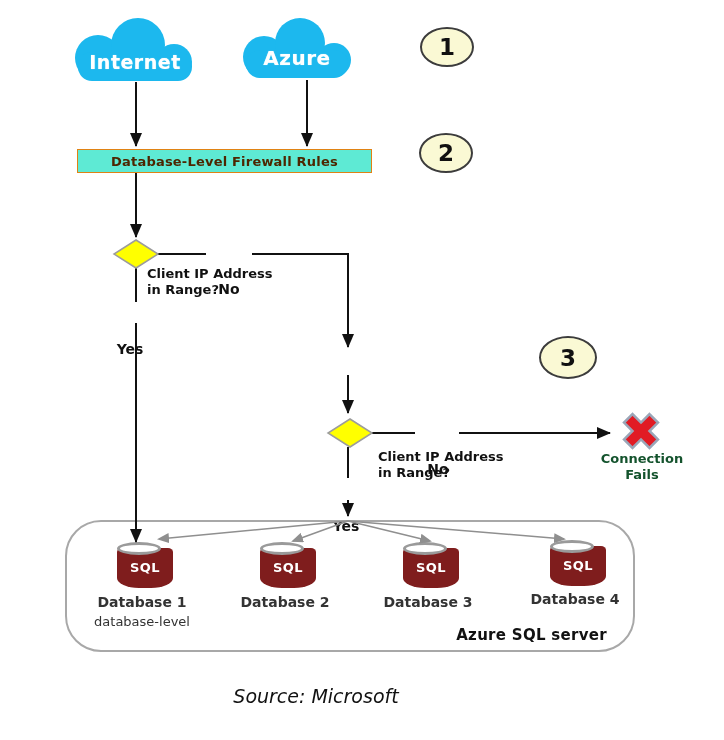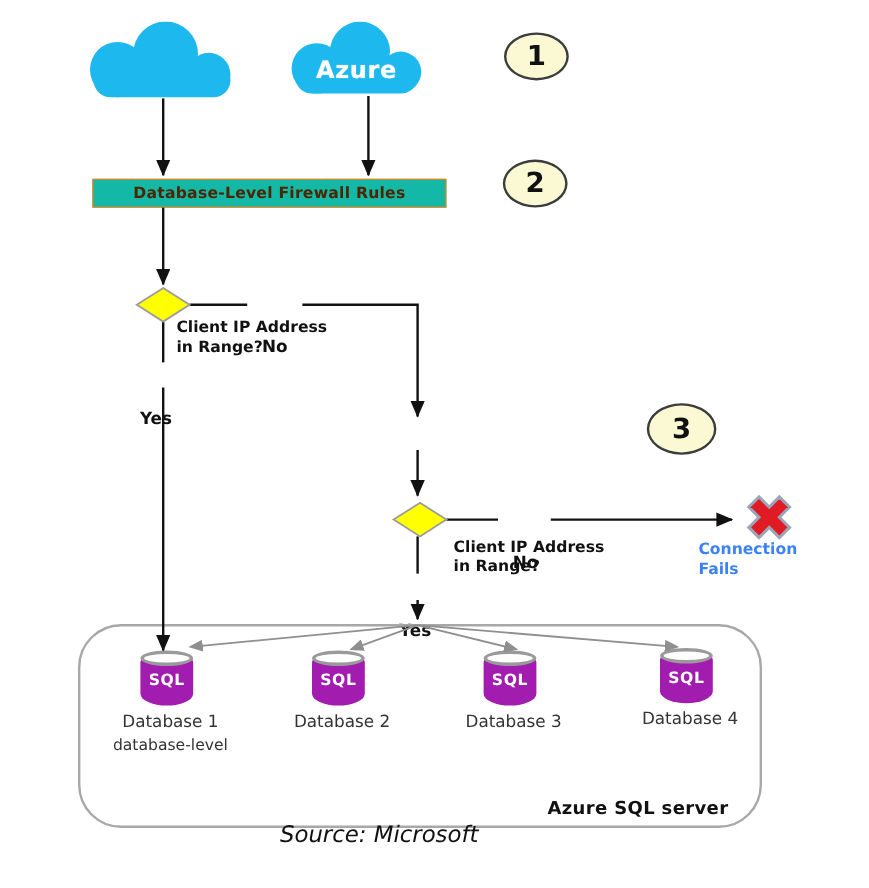--- a/index.html
+++ b/index.html
@@ -8,69 +8,70 @@
     font-family:"DejaVu Sans","Liberation Sans",sans-serif;color:#111;
   }
   
   .cloud{position:absolute;}
   .cloud-label{
     position:absolute;left:0;right:0;text-align:center;color:#fff;font-weight:bold;
     letter-spacing:.5px;text-shadow:0 0 1px rgba(255,255,255,.6);
   }
   
   .fw-box{
-    position:absolute;background:#14b8a6;border:1px solid #E08214;box-sizing:border-box;
+    position:absolute;background:#5eead4;border:1px solid #E08214;box-sizing:border-box;
     text-align:center;font-weight:bold;font-size:13px;color:#4D2600;
     display:flex;align-items:center;justify-content:center;letter-spacing:.2px;
   }
   
   .badge{
     position:absolute;width:54px;height:40px;border:2px solid #3C3C3C;border-radius:50%;
     background:#FAF9D4;box-sizing:border-box;display:flex;align-items:center;justify-content:center;
     font-weight:bold;font-size:23px;color:#111;
   }
   
   .flow-label{position:absolute;font-weight:bold;font-size:14px;color:#111;text-align:center;margin-top:37px;}
   .question{position:absolute;font-weight:bold;font-size:13px;line-height:16px;color:#111;}
-  .fail-label{position:absolute;font-weight:bold;font-size:13px;line-height:16px;color:#3b82f6;text-align:left;}
+  .fail-label{position:absolute;font-weight:bold;font-size:13px;line-height:16px;color:#14532d;text-align:center;}
   
   .server-box{
-    position:absolute;left:65px;top:520px;width:570px;height:170px;box-sizing:border-box;
+    position:absolute;left:65px;top:520px;width:570px;height:132px;box-sizing:border-box;
     border:2px solid #A8A8A8;border-radius:36px;background:transparent;
   }
   .server-box-label{
     position:absolute;right:26px;bottom:6px;font-weight:bold;font-size:15px;color:#111;letter-spacing:.3px;
   }
   
-  .cylinder{position:absolute;width:44px;height:40px;background:#a21caf;
+  .cylinder{position:absolute;width:56px;height:40px;background:#7f1d1d;
     border-radius:5px 5px 22px 22px / 4px 4px 10px 10px;}
   .cyl-top{position:absolute;top:-6px;left:0px;width:44px;height:13px;background:#fff;
     border:3px solid #9A9A9A;border-radius:50%;box-sizing:border-box;}
   .cyl-text{position:absolute;top:12px;left:0;right:0;text-align:center;color:#fff;
     font-weight:bold;font-size:13px;letter-spacing:.5px;}
-  .db-label{position:absolute;width:120px;text-align:center;font-size:14px;color:#333;font-weight:400;}
+  .db-label{position:absolute;width:120px;text-align:center;font-size:14px;color:#333;font-weight:700;}
   .db-note{position:absolute;left:70px;top:613px;width:144px;text-align:center;
     font-size:13px;line-height:17px;color:#333;}
   .caption{position:absolute;left:200px;top:685px;width:232px;text-align:center;
     font-style:italic;font-size:19px;color:#111;}
   
   .wires{position:absolute;left:0;top:0;pointer-events:none;}
 </style>
 </head>
 <body>
 
 <div class="stage">
 
   <div class="cloud" style="left:64px;top:18px;width:142px;height:64px;">
     <svg width="142" height="64" viewBox="0 0 142 64">
       <circle cx="34" cy="40" r="23" fill="#1CB8EE"></circle>
       <circle cx="74" cy="27" r="27" fill="#1CB8EE"></circle>
       <circle cx="110" cy="44" r="18" fill="#1CB8EE"></circle>
       <rect x="14" y="34" width="114" height="29" rx="14" fill="#1CB8EE"></rect>
     </svg>
+    <span class="cloud-label" style="top:33px;font-size:19px;">Internet</span>
   </div>
 
   <div class="cloud" style="left:234px;top:18px;width:126px;height:62px;">
     <svg width="126" height="62" viewBox="0 0 126 62">
       <circle cx="30" cy="39" r="21" fill="#1CB8EE"></circle>
       <circle cx="66" cy="25" r="25" fill="#1CB8EE"></circle>
       <circle cx="100" cy="42" r="17" fill="#1CB8EE"></circle>
       <rect x="12" y="32" width="102" height="28" rx="14" fill="#1CB8EE"></rect>
     </svg>
     <span class="cloud-label" style="top:28px;font-size:20px;">Azure</span>

